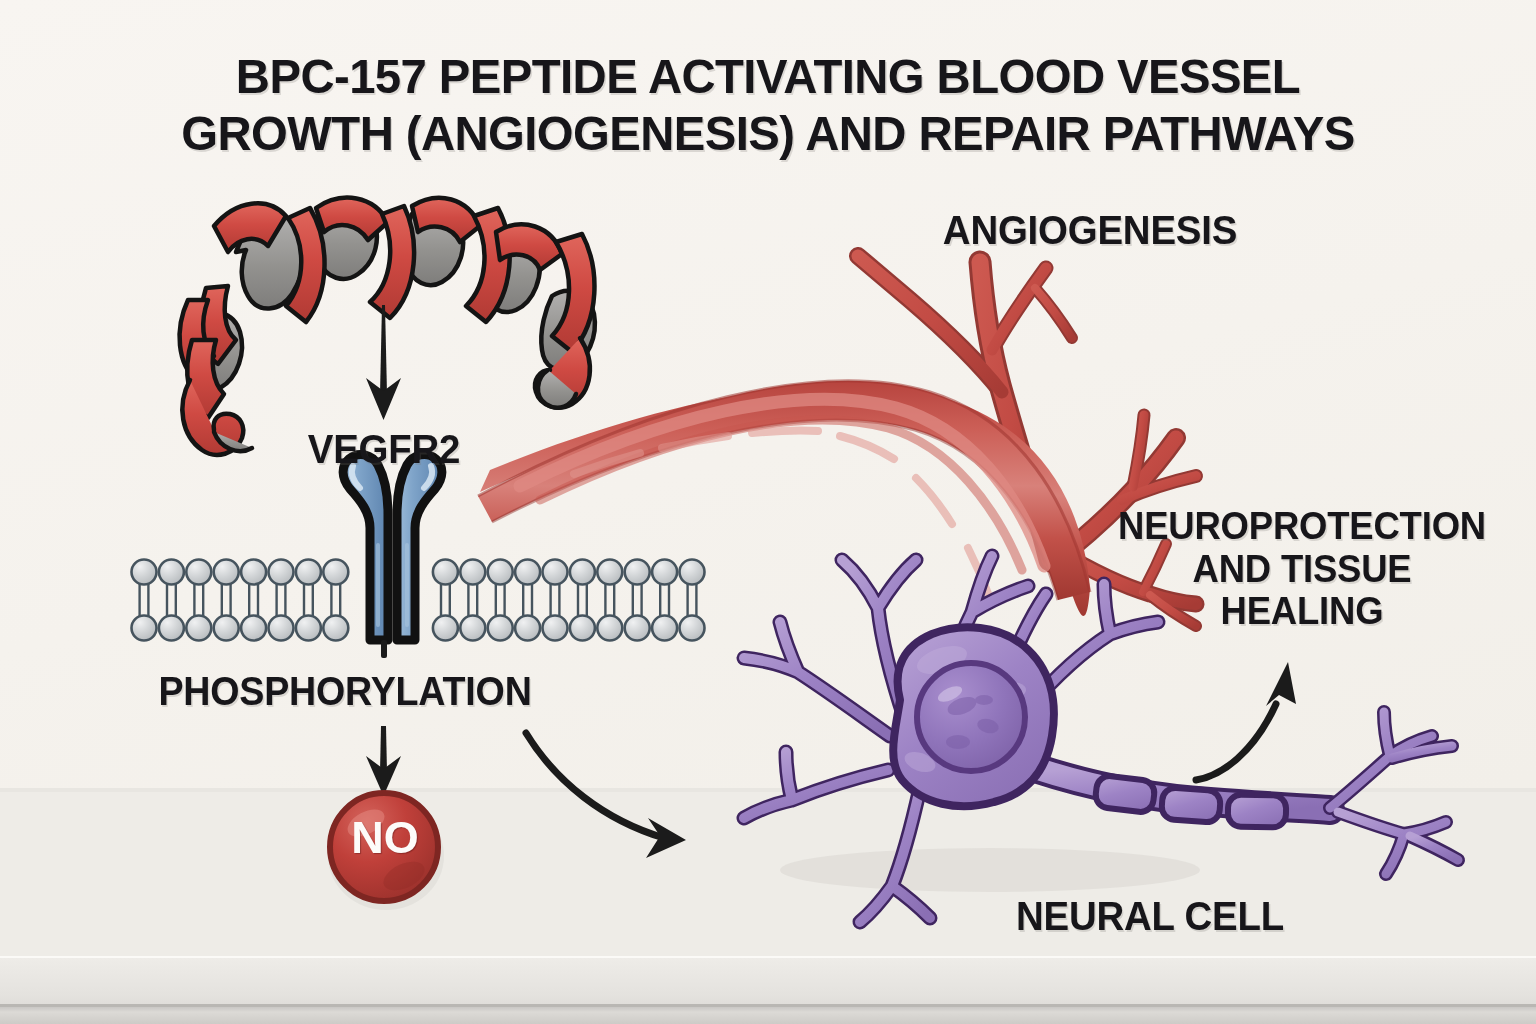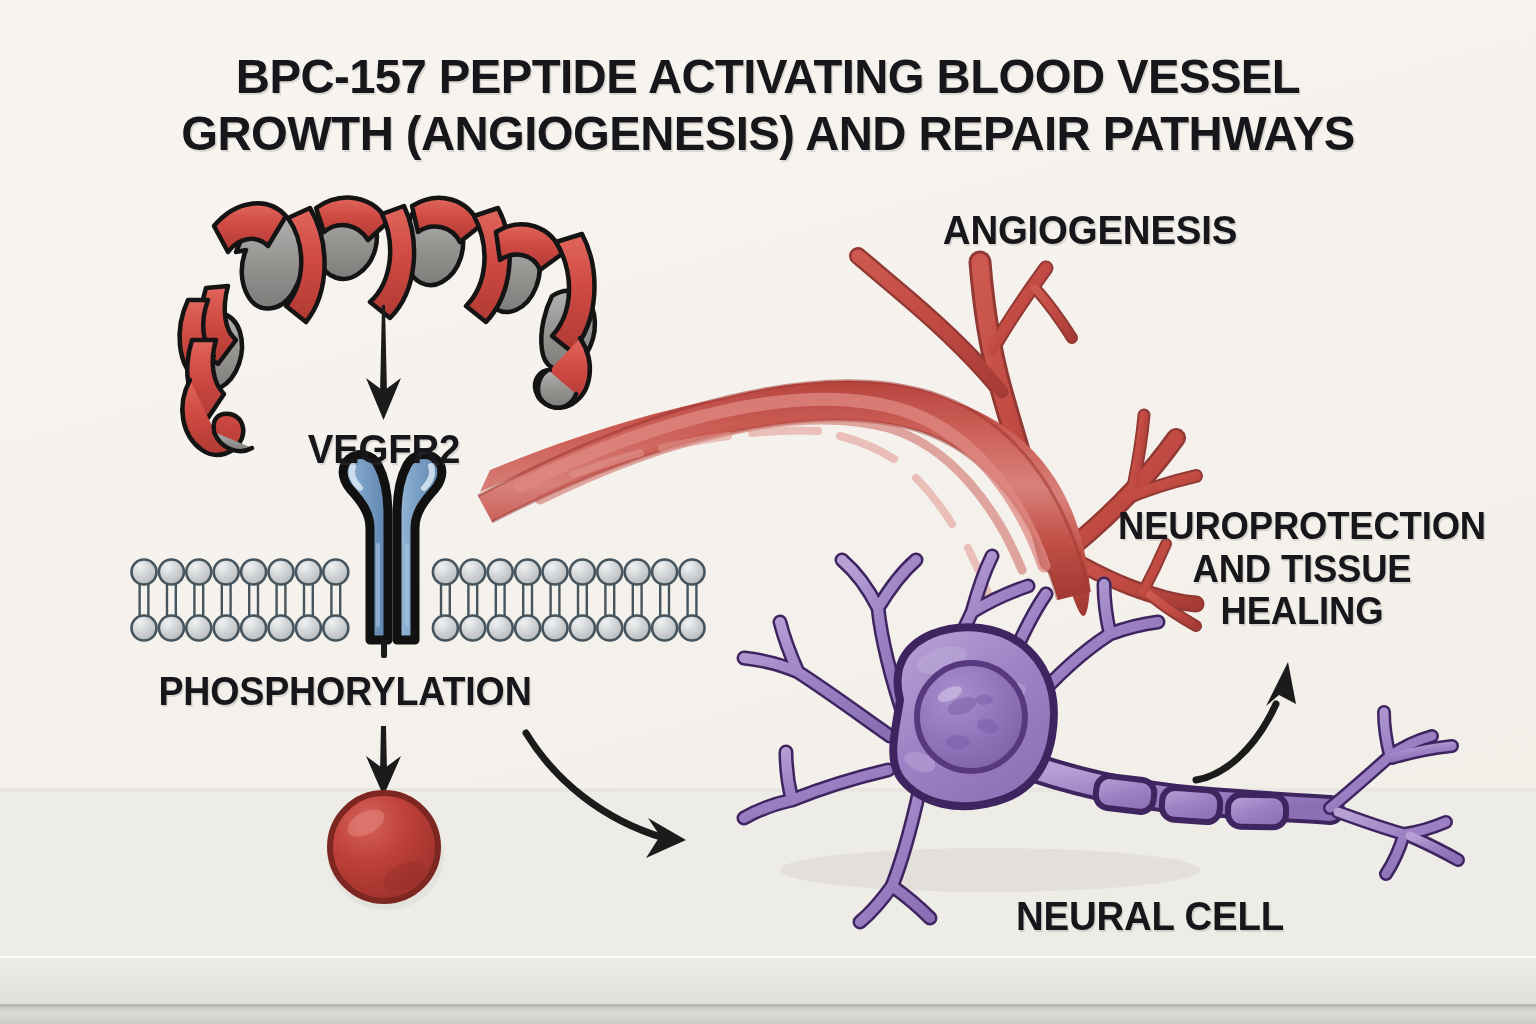--- a/index.html
+++ b/index.html
@@ -500,14 +500,15 @@
   <div class="lbl" id="label-phosphorylation">PHOSPHORYLATION</div>
 
   <div class="lbl" id="label-angiogenesis">ANGIOGENESIS</div>
 
   <div class="lbl" id="label-neuroprotection"><span>NEUROPROTECTION</span>
 <span>AND TISSUE</span>
 <span>HEALING</span></div>
 
   <div class="lbl" id="label-neural-cell">NEURAL CELL</div>
 
+  <div id="no-text">NO</div>
 
 </div>
 
 </body></html>

